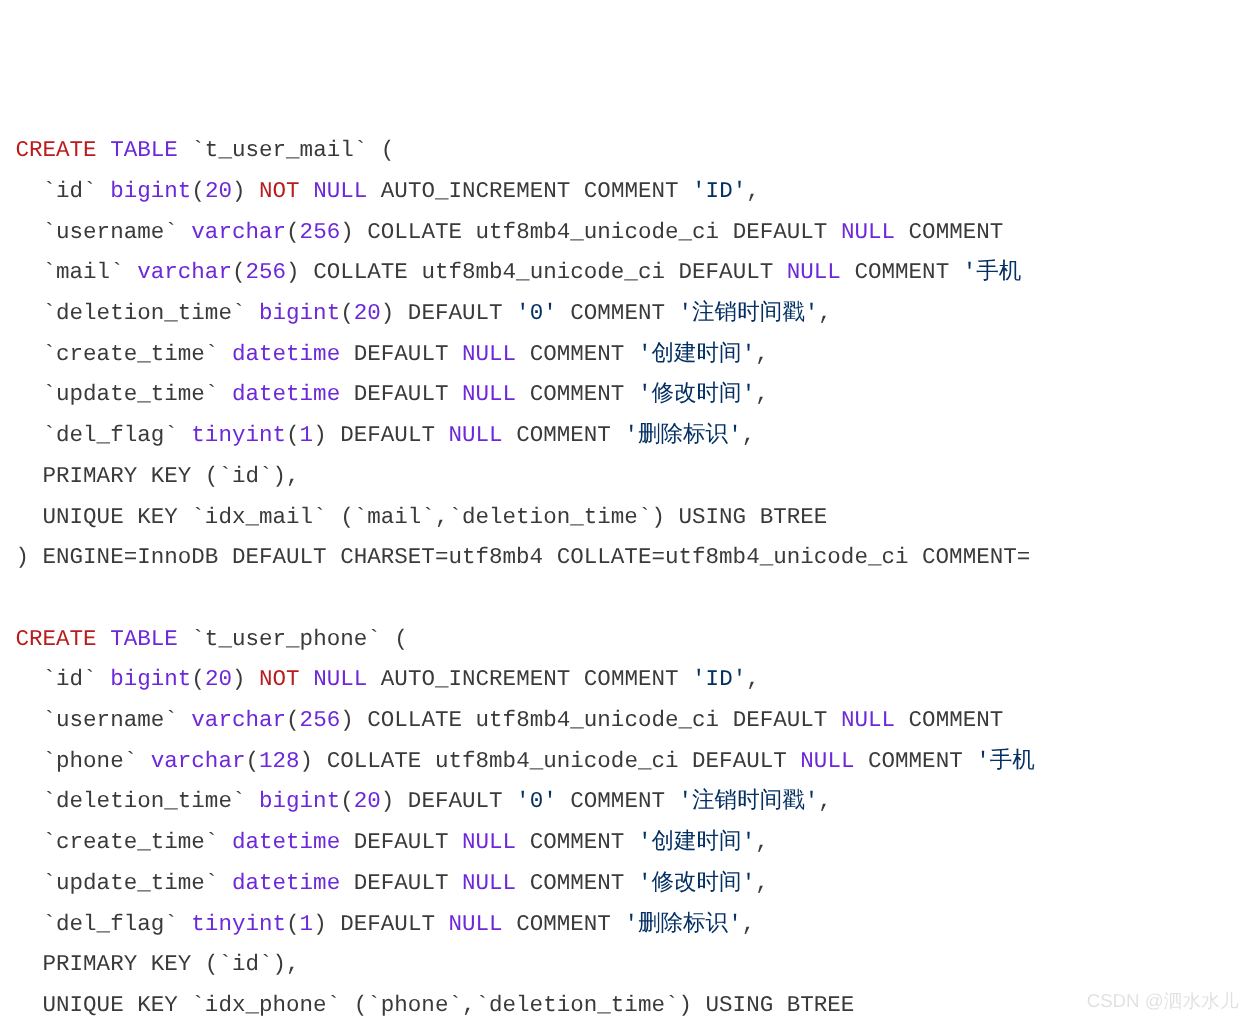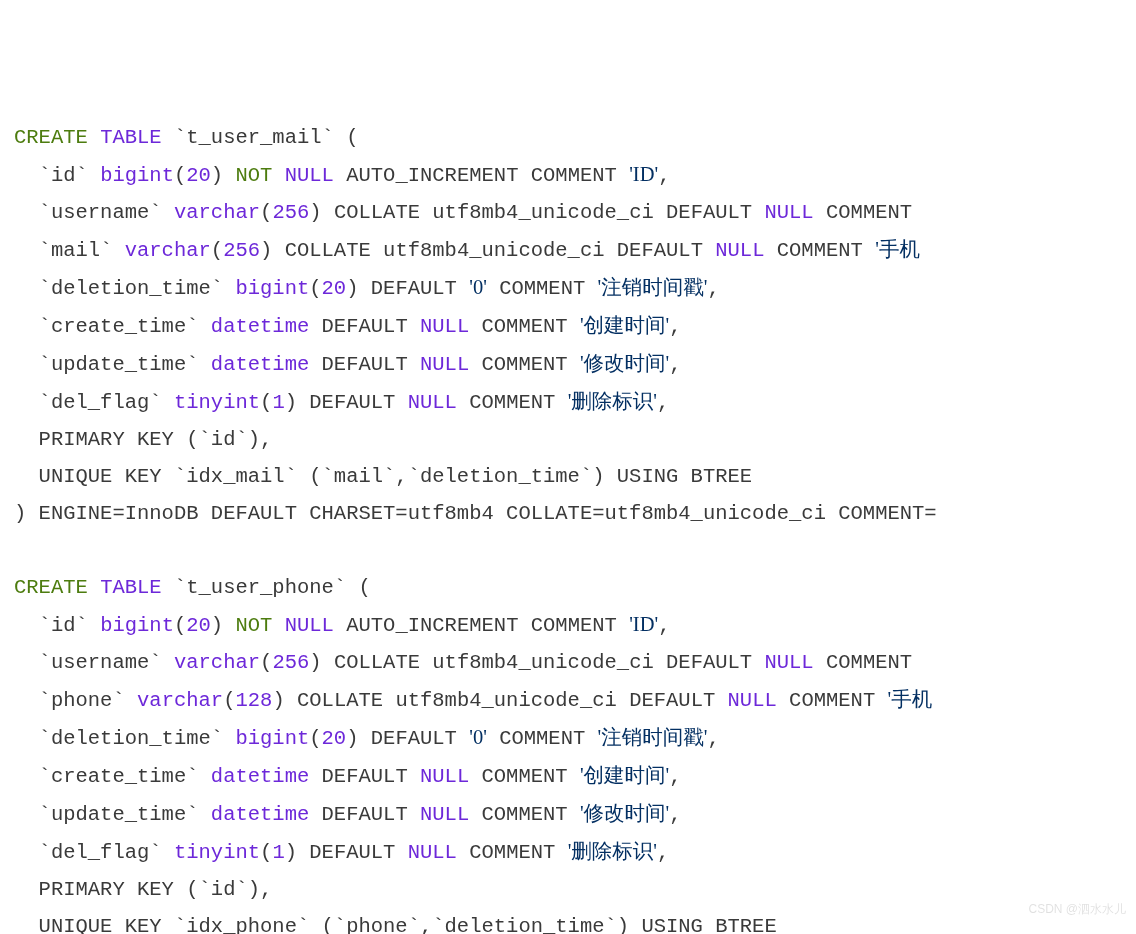--- a/index.html
+++ b/index.html
@@ -6,29 +6,29 @@
     margin: 0;
     padding: 8px 0 8px 14px;
     font-family: Consolas, "Courier New", monospace;
     font-size: 20.5px;
     line-height: 37px;
     color: #000;
     background: #fff;
     white-space: pre;
     overflow: hidden;
   }
-  .k-create  { color: #4d7c0f; } 
+  .k-create  { color: #b91c1c; } 
   .k-blue    { color: #6d28d9; } 
-  .k-str     { color: #032f62; font-family: Liberation Serif, serif; } 
+  .k-str     { color: #032f62; } 
   .plain     { color: #3a3a3a; }
   .watermark {
     position: fixed;
     right: 10px;
     bottom: 6px;
-    font-size: 12px;
+    font-size: 17px;
     color: rgba(0,0,0,0.12);
     font-family: sans-serif;
     pointer-events: none;
   }
 </style>
 </head>
 <body>
 
 
 <div id="code"><div><span class="k-create">CREATE</span><span class="plain"> </span><span class="k-blue">TABLE</span><span class="plain"> `t_user_mail` (</span></div><div><span class="plain">  `id` </span><span class="k-blue">bigint</span><span class="plain">(</span><span class="k-blue">20</span><span class="plain">) </span><span class="k-create">NOT</span><span class="plain"> </span><span class="k-blue">NULL</span><span class="plain"> AUTO_INCREMENT COMMENT </span><span class="k-str">'ID'</span><span class="plain">,</span></div><div><span class="plain">  `username` </span><span class="k-blue">varchar</span><span class="plain">(</span><span class="k-blue">256</span><span class="plain">) COLLATE utf8mb4_unicode_ci DEFAULT </span><span class="k-blue">NULL</span><span class="plain"> COMMENT </span></div><div><span class="plain">  `mail` </span><span class="k-blue">varchar</span><span class="plain">(</span><span class="k-blue">256</span><span class="plain">) COLLATE utf8mb4_unicode_ci DEFAULT </span><span class="k-blue">NULL</span><span class="plain"> COMMENT </span><span class="k-str">'手机</span></div><div><span class="plain">  `deletion_time` </span><span class="k-blue">bigint</span><span class="plain">(</span><span class="k-blue">20</span><span class="plain">) DEFAULT </span><span class="k-str">'0'</span><span class="plain"> COMMENT </span><span class="k-str">'注销时间戳'</span><span class="plain">,</span></div><div><span class="plain">  `create_time` </span><span class="k-blue">datetime</span><span class="plain"> DEFAULT </span><span class="k-blue">NULL</span><span class="plain"> COMMENT </span><span class="k-str">'创建时间'</span><span class="plain">,</span></div><div><span class="plain">  `update_time` </span><span class="k-blue">datetime</span><span class="plain"> DEFAULT </span><span class="k-blue">NULL</span><span class="plain"> COMMENT </span><span class="k-str">'修改时间'</span><span class="plain">,</span></div><div><span class="plain">  `del_flag` </span><span class="k-blue">tinyint</span><span class="plain">(</span><span class="k-blue">1</span><span class="plain">) DEFAULT </span><span class="k-blue">NULL</span><span class="plain"> COMMENT </span><span class="k-str">'删除标识'</span><span class="plain">,</span></div><div><span class="plain">  PRIMARY KEY (`id`),</span></div><div><span class="plain">  UNIQUE KEY `idx_mail` (`mail`,`deletion_time`) USING BTREE</span></div><div><span class="plain">) ENGINE=InnoDB DEFAULT CHARSET=utf8mb4 COLLATE=utf8mb4_unicode_ci COMMENT=</span></div><div>&nbsp;</div><div><span class="k-create">CREATE</span><span class="plain"> </span><span class="k-blue">TABLE</span><span class="plain"> `t_user_phone` (</span></div><div><span class="plain">  `id` </span><span class="k-blue">bigint</span><span class="plain">(</span><span class="k-blue">20</span><span class="plain">) </span><span class="k-create">NOT</span><span class="plain"> </span><span class="k-blue">NULL</span><span class="plain"> AUTO_INCREMENT COMMENT </span><span class="k-str">'ID'</span><span class="plain">,</span></div><div><span class="plain">  `username` </span><span class="k-blue">varchar</span><span class="plain">(</span><span class="k-blue">256</span><span class="plain">) COLLATE utf8mb4_unicode_ci DEFAULT </span><span class="k-blue">NULL</span><span class="plain"> COMMENT </span></div><div><span class="plain">  `phone` </span><span class="k-blue">varchar</span><span class="plain">(</span><span class="k-blue">128</span><span class="plain">) COLLATE utf8mb4_unicode_ci DEFAULT </span><span class="k-blue">NULL</span><span class="plain"> COMMENT </span><span class="k-str">'手机</span></div><div><span class="plain">  `deletion_time` </span><span class="k-blue">bigint</span><span class="plain">(</span><span class="k-blue">20</span><span class="plain">) DEFAULT </span><span class="k-str">'0'</span><span class="plain"> COMMENT </span><span class="k-str">'注销时间戳'</span><span class="plain">,</span></div><div><span class="plain">  `create_time` </span><span class="k-blue">datetime</span><span class="plain"> DEFAULT </span><span class="k-blue">NULL</span><span class="plain"> COMMENT </span><span class="k-str">'创建时间'</span><span class="plain">,</span></div><div><span class="plain">  `update_time` </span><span class="k-blue">datetime</span><span class="plain"> DEFAULT </span><span class="k-blue">NULL</span><span class="plain"> COMMENT </span><span class="k-str">'修改时间'</span><span class="plain">,</span></div><div><span class="plain">  `del_flag` </span><span class="k-blue">tinyint</span><span class="plain">(</span><span class="k-blue">1</span><span class="plain">) DEFAULT </span><span class="k-blue">NULL</span><span class="plain"> COMMENT </span><span class="k-str">'删除标识'</span><span class="plain">,</span></div><div><span class="plain">  PRIMARY KEY (`id`),</span></div><div><span class="plain">  UNIQUE KEY `idx_phone` (`phone`,`deletion_time`) USING BTREE</span></div><div></div></div>

